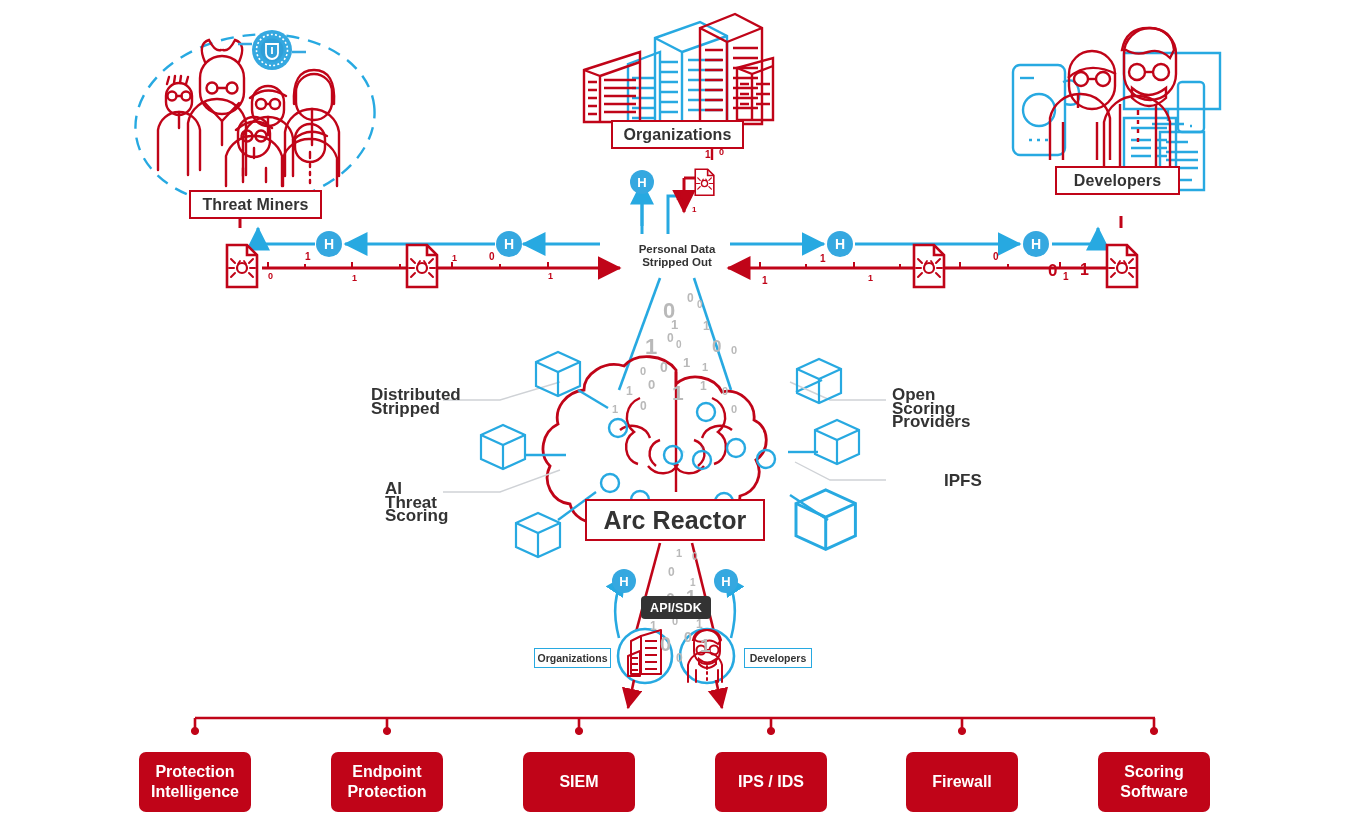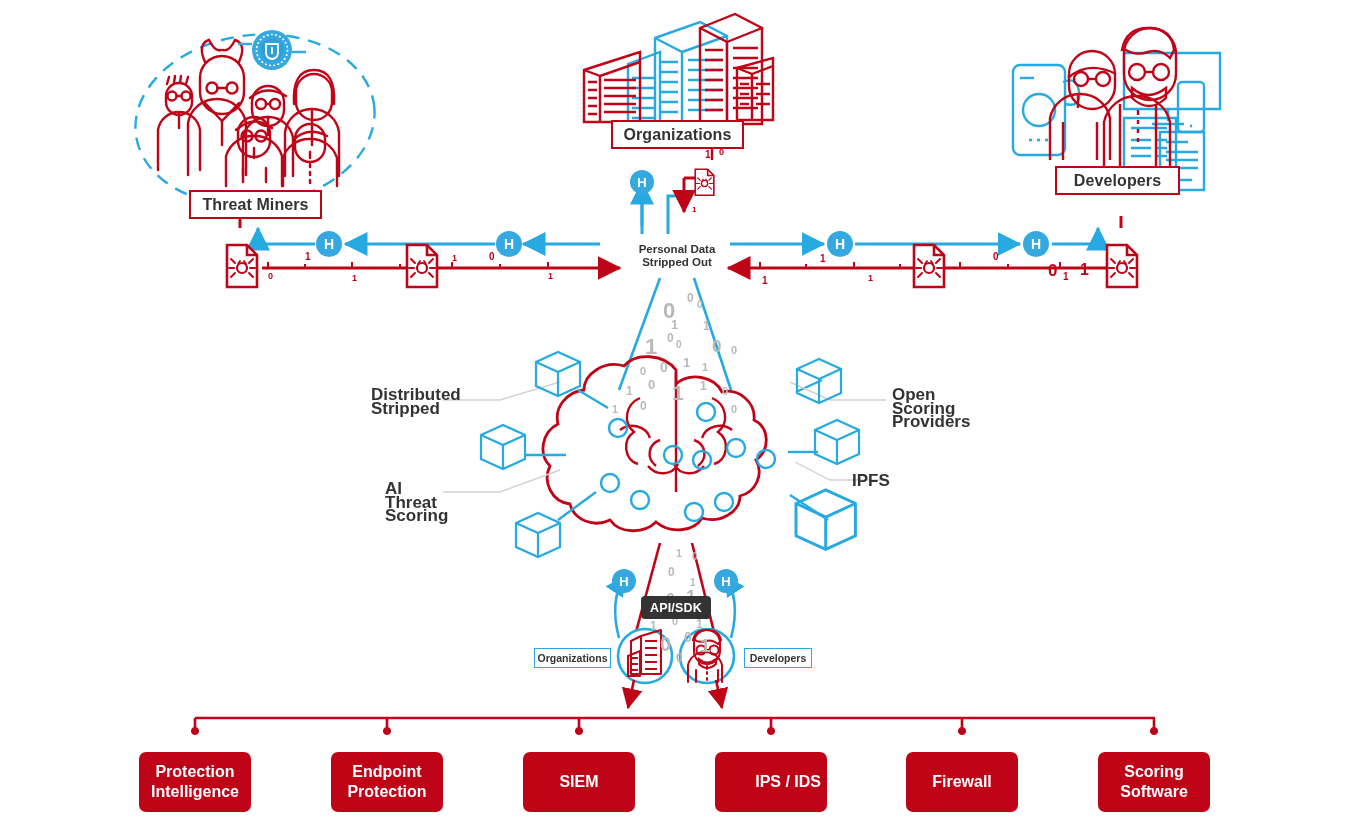--- a/index.html
+++ b/index.html
@@ -41,21 +41,21 @@
   .center-caption{
     position:absolute;left:627px;top:243px;width:100px;
     text-align:center;font-size:11.5px;font-weight:bold;line-height:13px;color:#333333;
   }
 
   
   .anno{position:absolute;font-size:17px;font-weight:bold;line-height:13.5px;color:#333333;}
   .anno-dd{left:371px;top:388px;width:66px;text-align:right;}
   .anno-ai{left:385px;top:482px;width:52px;text-align:left;}
   .anno-os{left:892px;top:388px;width:92px;text-align:left;}
-  .anno-ipfs{left:852px;top:474px;width:60px;text-align:left;}
+  .anno-ipfs{left:944px;top:474px;width:60px;text-align:left;}
 
   
   .prod{
     position:absolute;top:752px;height:60px;background:#c00418;border-radius:7px;
     color:#ffffff;font-weight:bold;font-size:16px;line-height:20px;text-align:center;
     display:flex;align-items:center;justify-content:center;
   }
   .prod span{display:block;padding:0 6px;}
 
   
@@ -500,20 +500,21 @@
     <div>Scoring</div>
   </div>
   <div class="anno anno-os">
     <div>Open Scoring</div>
     <div>Providers</div>
   </div>
   <div class="anno anno-ipfs">
     <div>IPFS</div>
   </div>
 
+  <div class="chip chip-arc">Arc Reactor</div>
   <div class="api-badge">API/SDK</div>
 
   <div class="chip-small chip-sm-org">Organizations</div>
   <div class="chip-small chip-sm-dev">Developers</div>
 
   <div id="products">
       <div class="prod" style="left: 139px; width: 112px;">
         <span>
           <div>Protection</div>
           <div>Intelligence</div>
@@ -523,21 +524,21 @@
         <span>
           <div>Endpoint</div>
           <div>Protection</div>
         </span>
       </div>
       <div class="prod" style="left: 523px; width: 112px;">
         <span>
           <div>SIEM</div>
         </span>
       </div>
-      <div class="prod" style="left: 715px; width: 112px; justify-content: flex-end;">
+      <div class="prod" style="left: 715px; width: 112px;">
         <span>
           <div>IPS / IDS</div>
         </span>
       </div>
       <div class="prod" style="left: 906px; width: 112px;">
         <span>
           <div>Firewall</div>
         </span>
       </div>
       <div class="prod" style="left: 1098px; width: 112px;">

